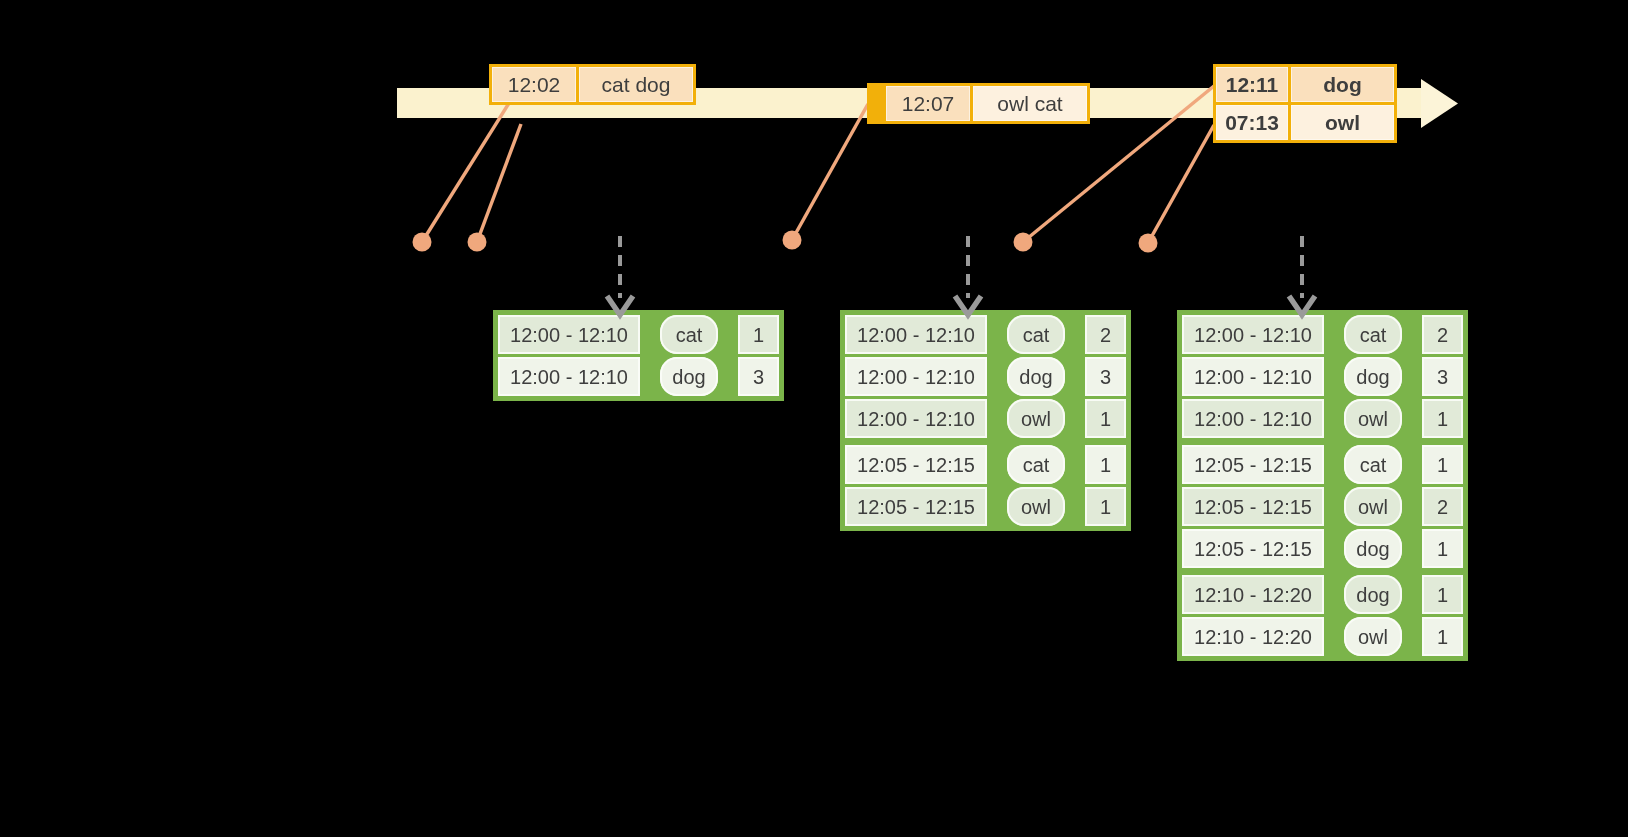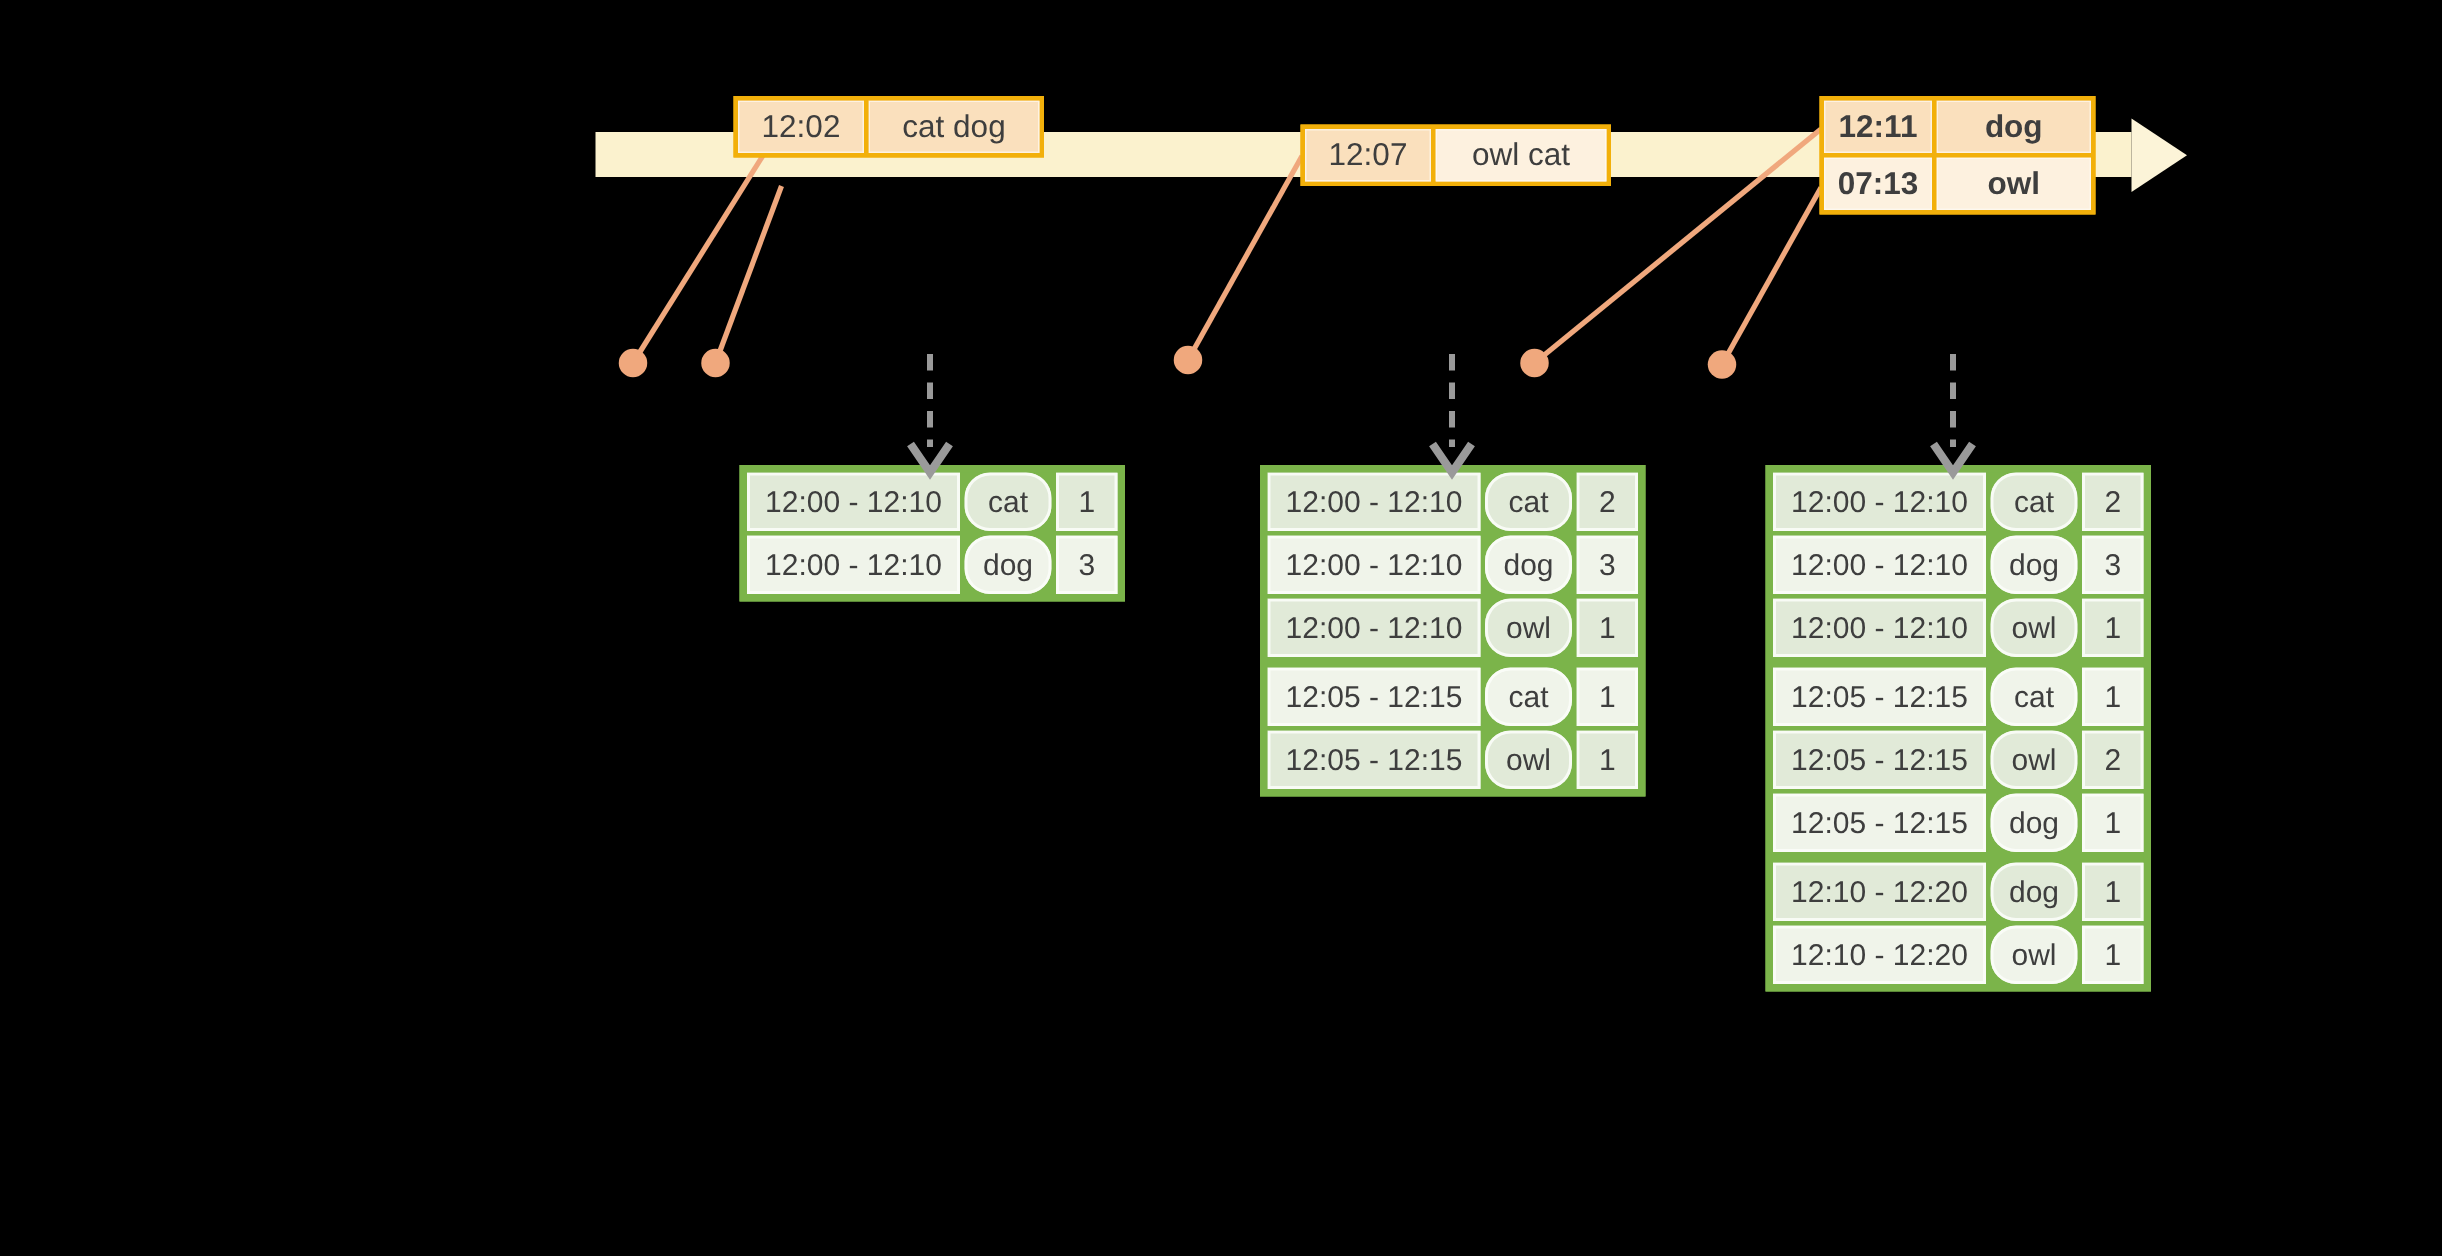--- a/index.html
+++ b/index.html
@@ -52,21 +52,21 @@
   .elight{background:var(--e-light);}
 
   
   .rtable{
     position:absolute;
     background:var(--green);
     border:5px solid var(--green);
     display:flex;flex-direction:column;
     z-index:2;
   }
-  .rrow{display:flex;gap:3px;margin-bottom:3px;height:39px;}
+  .rrow{display:flex;gap:20px;margin-bottom:3px;height:39px;}
   .rrow.groupend{margin-bottom:7px;}
   .rrow:last-child{margin-bottom:0;}
   .rcell{
     display:flex;align-items:center;justify-content:center;
     font-size:20px;line-height:1;
     box-shadow:inset 0 0 0 2px rgba(251,253,248,.9);
   }
   .rc-window{width:142px;}
   .rc-word{width:58px;border-radius:17px;}
   .rc-count{width:41px;}
@@ -95,21 +95,21 @@
     <circle cx="1148" cy="243" r="9.5" fill="#F0A87D"></circle>
   </svg>
 
   <div class="etable et-wide" style="left:489px;top:64px;">
     <div class="erow">
       <div class="ecell e-time edark">12:02</div>
       <div class="ecell e-word edark">cat dog</div>
     </div>
   </div>
 
-  <div class="etable et-wide" style="left:867px;top:83px;">
+  <div class="etable et-wide" style="left:867px;top:83px;padding-left:16px;">
     <div class="erow">
       <div class="ecell e-time edark">12:07</div>
       <div class="ecell e-word elight">owl cat</div>
     </div>
   </div>
 
   <div class="etable et-narrow" style="left:1213px;top:64px;font-weight:bold;">
     <div class="erow">
       <div class="ecell e-time edark">12:11</div>
       <div class="ecell e-word edark">dog</div>

